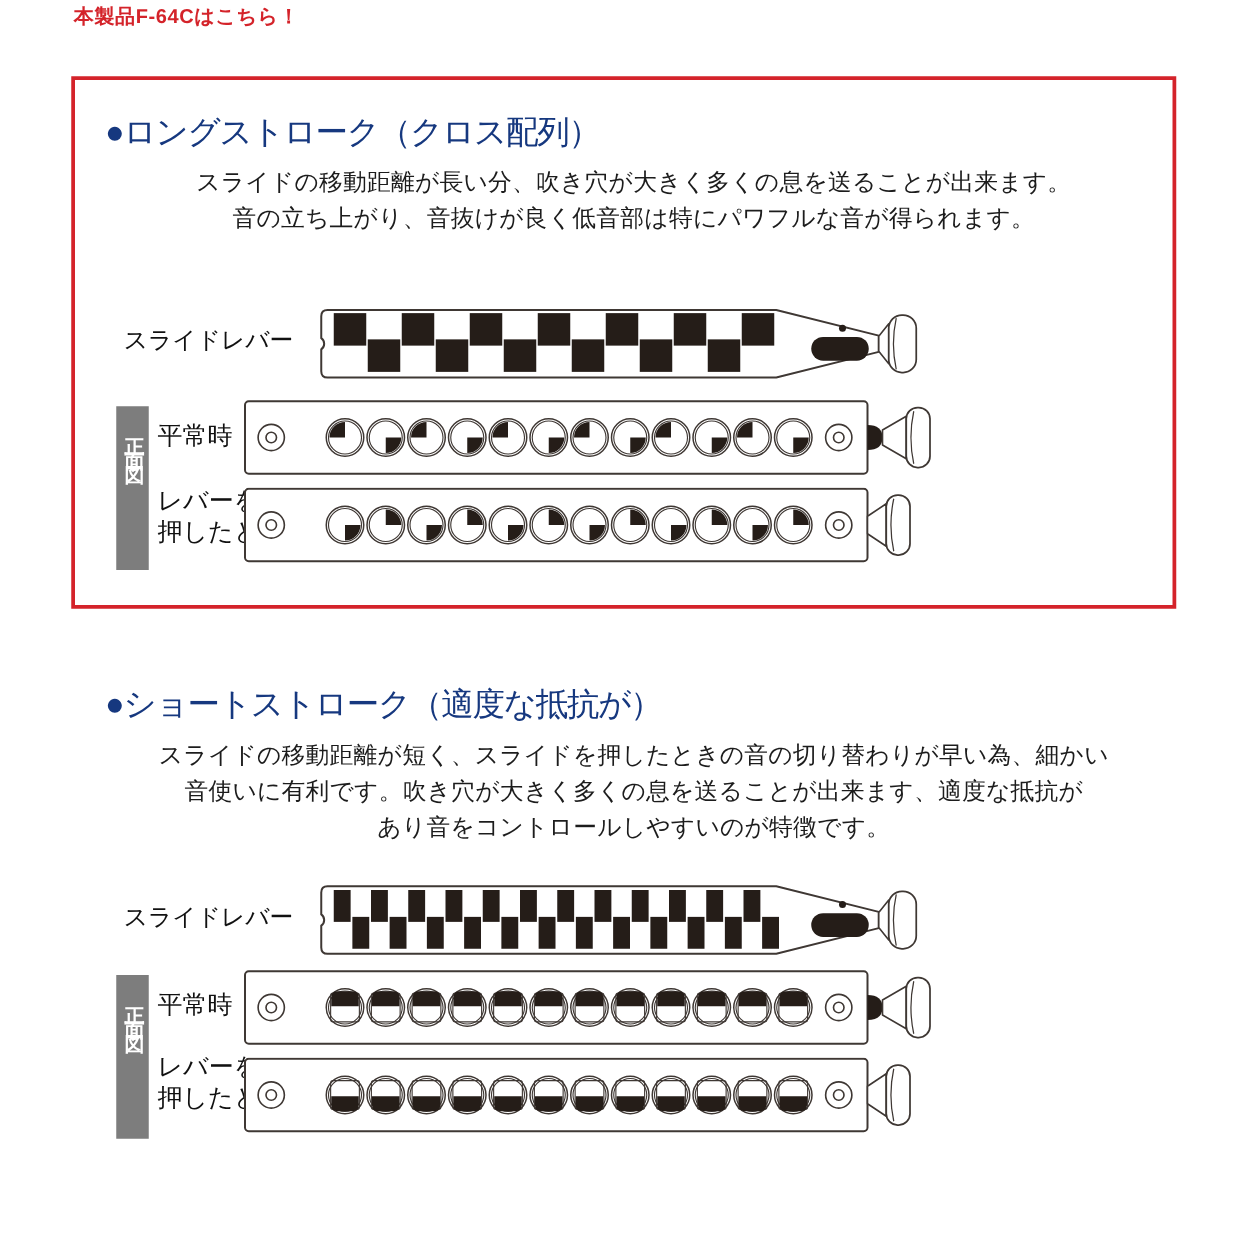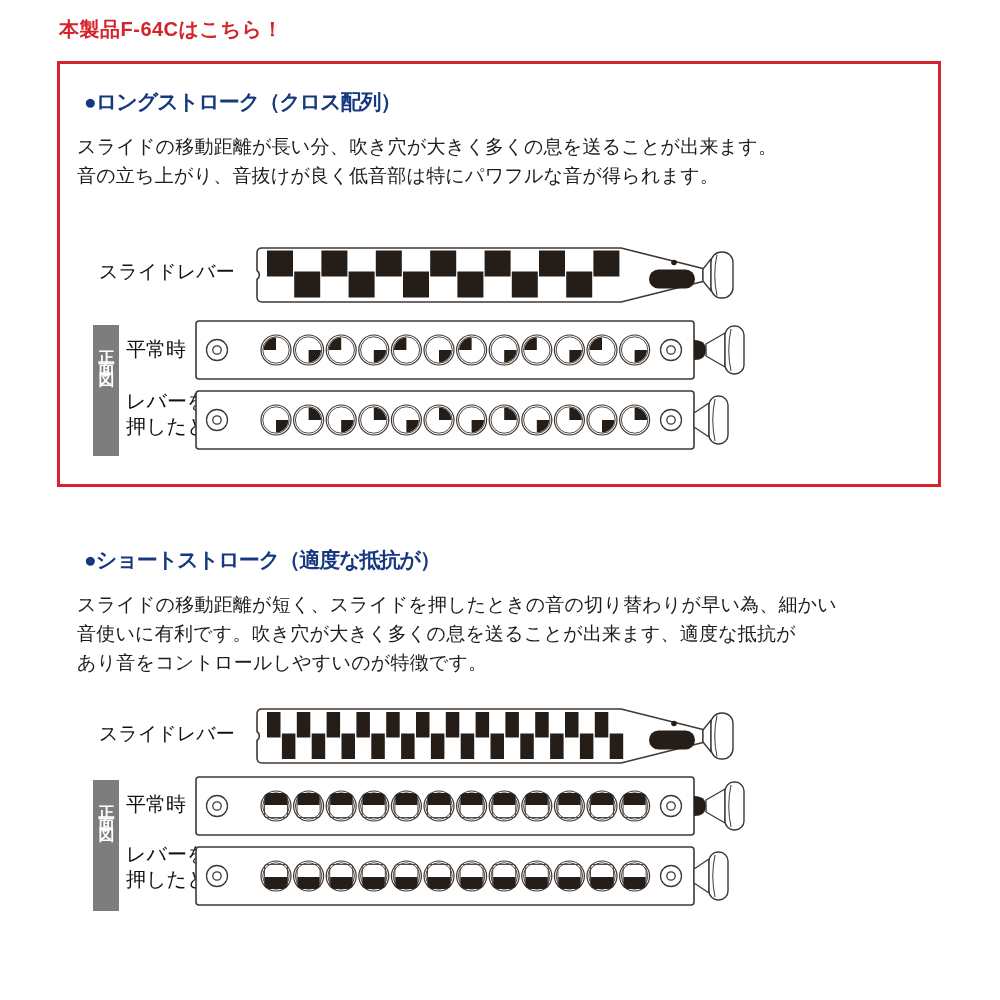--- a/index.html
+++ b/index.html
@@ -1,37 +1,37 @@
 <!DOCTYPE html>
 <html style="--red: #d4232a; --blue: #16387f; --gray: #7d7d7d;"><head>
 <meta charset="utf-8">
 <style>
   * { box-sizing: border-box; margin: 0; padding: 0; }
   html,body { background:#fff; }
   body { font-family: "Liberation Sans", "DejaVu Sans", sans-serif; }
   .canvas { position:relative; width:1000px; height:1000px; background:#fff; overflow:hidden; }
 
   .top-title{
-    position:absolute; left:59px; top:16px;
-    font-size:20px; font-weight:bold; color:var(--red);
+    position:absolute; left:59px; top:3px;
+    font-size:16px; font-weight:bold; color:var(--red);
     text-decoration:none; cursor:pointer; letter-spacing:0.5px;
   }
   .red-box{
     position:absolute; left:57px; top:61px; width:884px; height:426px;
     border:3px solid var(--red);
   }
   .heading{
     position:absolute; left:84px;
-    font-size:21px; font-weight:bold; color:var(--blue);
+    font-size:26px; font-weight:normal; color:var(--blue);
     letter-spacing:-1px; white-space:nowrap;
   }
   .body-text{
-    position:absolute; left:77px; width:840px;
+    position:absolute; left:87px; width:840px;
     font-size:19px; line-height:29px; color:#1c1c1c;
-    white-space:pre-line; letter-spacing:0.2px;
+    white-space:pre-line; letter-spacing:0.2px;text-align:center;
   }
   .lever-label{
     position:absolute; left:99px;
     font-size:19px; color:#111; white-space:nowrap;text-align:right;
   }
   .front-bar{
     position:absolute; left:93px; width:26px; height:131px;
     background:var(--gray);
     display:flex; justify-content:center;
   }

